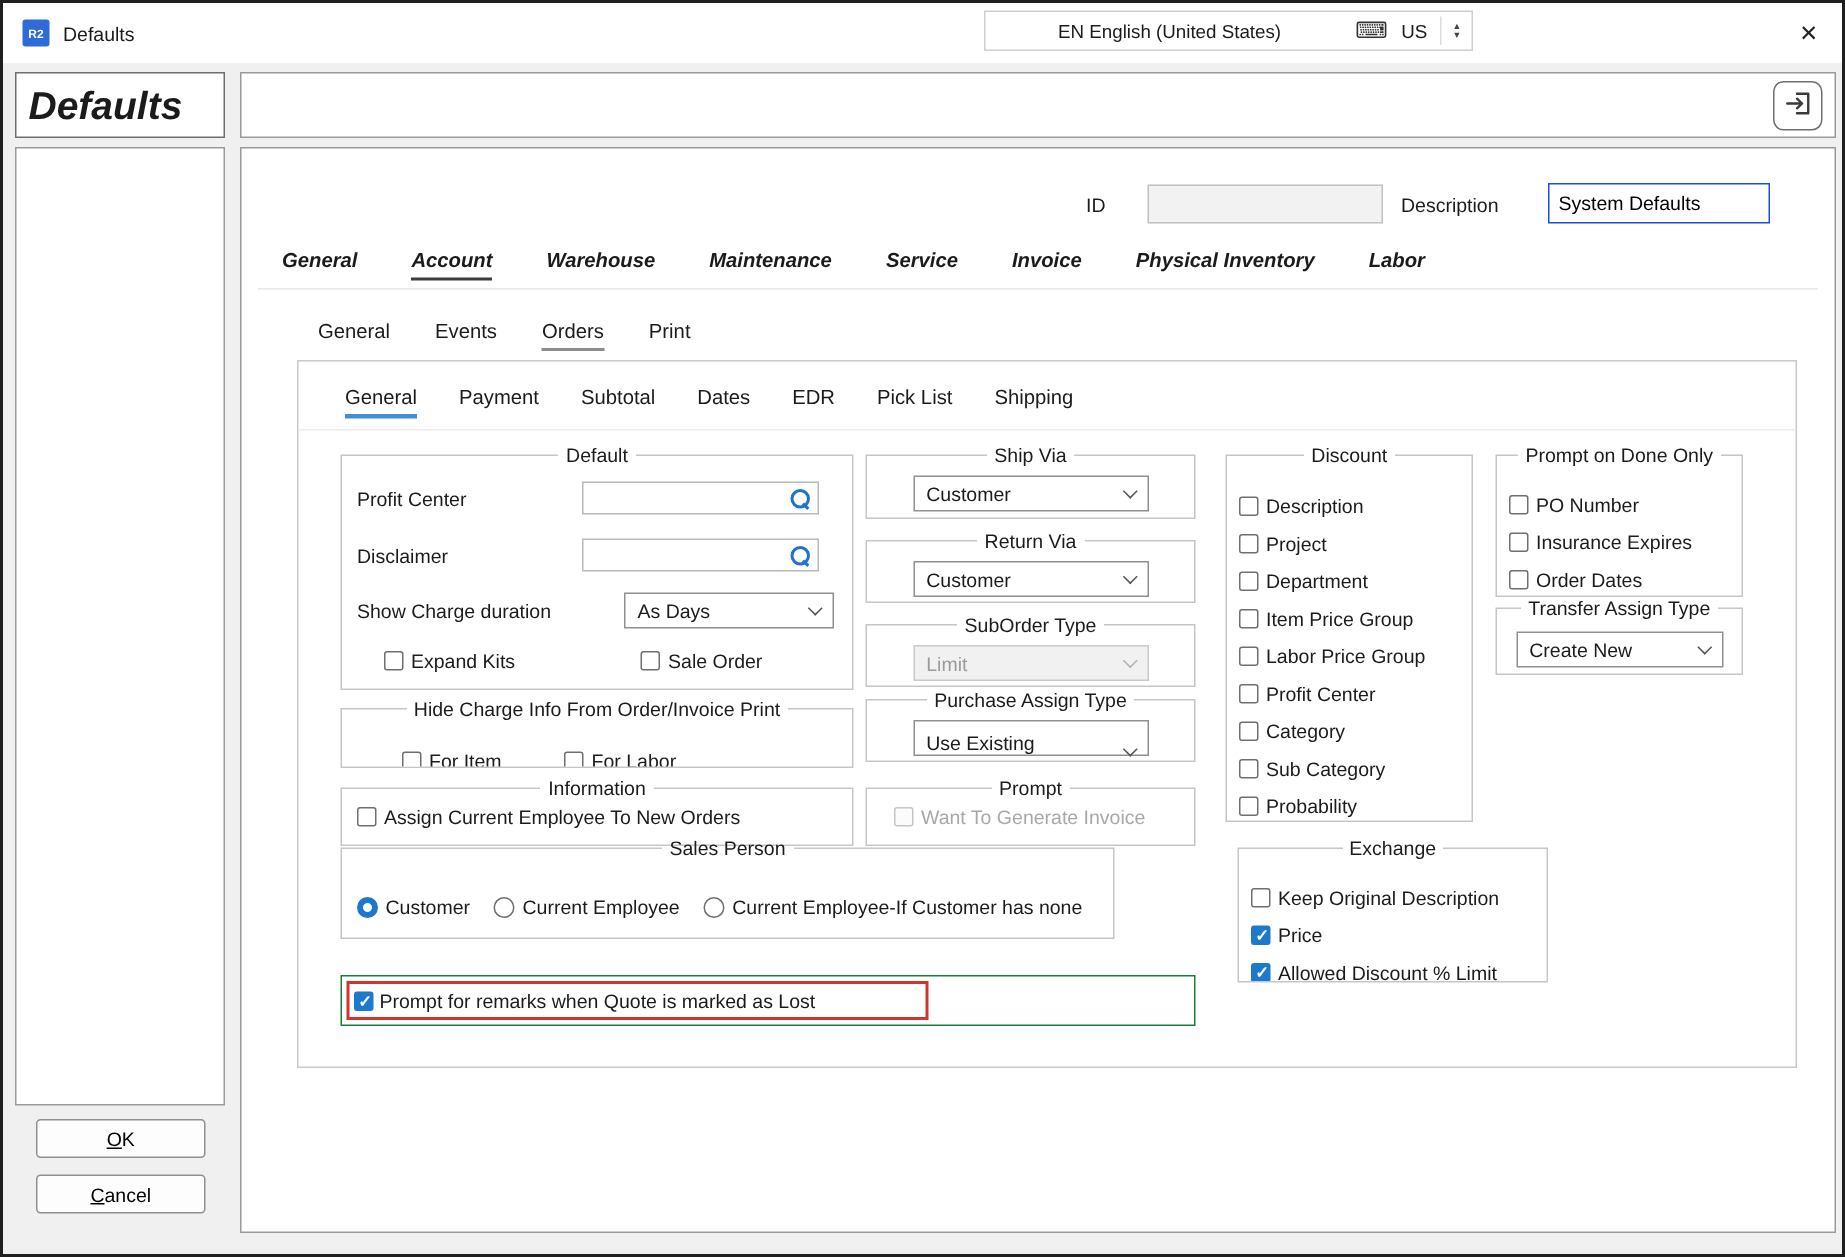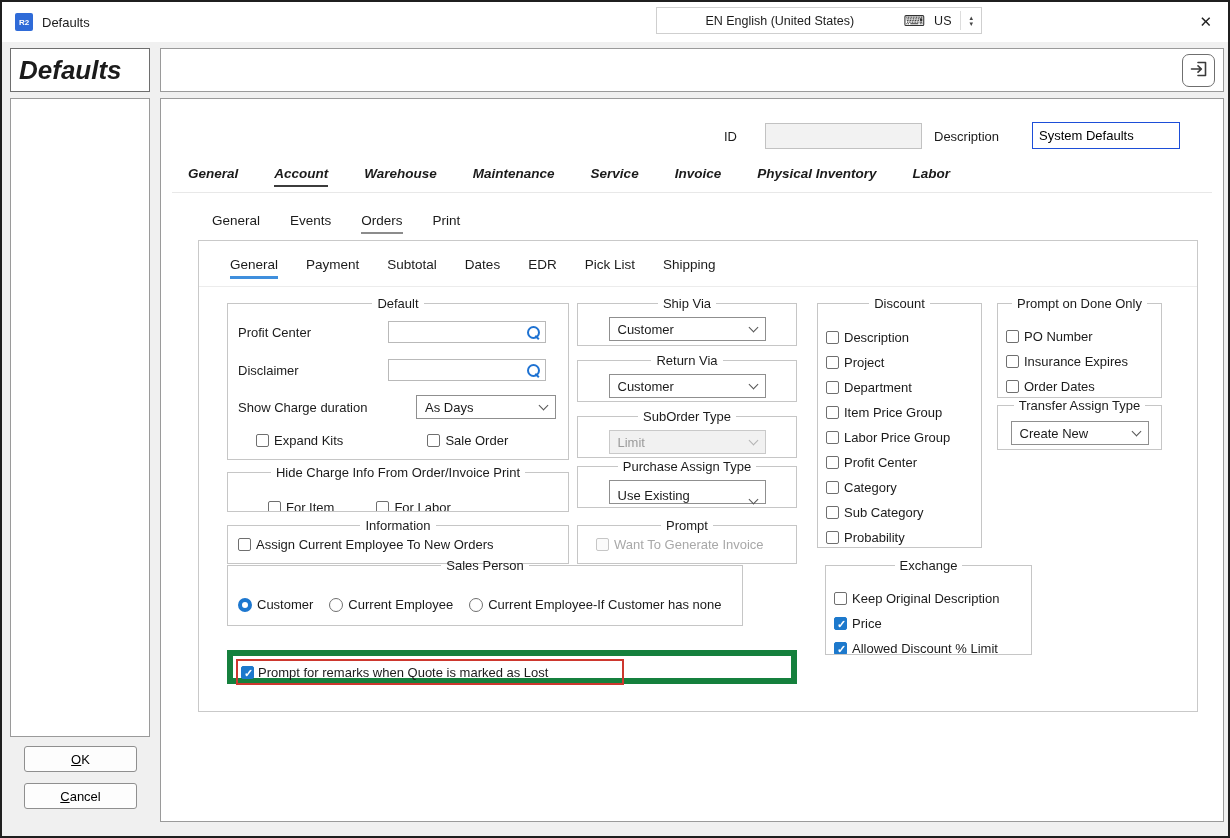--- a/index.html
+++ b/index.html
@@ -68,21 +68,21 @@
   .cb.checked::after { content: "✓"; position: absolute; left: 0; top: -1px; width: 13px; text-align: center; color: #fff; font-size: 11px; font-weight: bold; line-height: 14px; }
   .cb.disabled { border-color: #c6c6c6; background: #fbfbfb; }
   .lbl-disabled { color: #a8a8a8; }
 
   .rad { flex: none; width: 14px; height: 14px; border-radius: 50%; border: 1px solid #6f6f6f; background: #fff; }
   .rad.sel { border: 4px solid #1d77cf; }
 
   .cbpair, .rpair { display: flex; align-items: center; gap: 5px; }
   .crow { display: flex; align-items: center; gap: 5px; height: 25px; padding-left: 8px; }
 
-  .lost-box { position: absolute; left: 225px; top: 648px; width: 570px; height: 34px; background: #fff; border: 6px solid #15803d; }
+  .lost-box { position: absolute; left: 225px; top: 648px; width: 570px; height: 34px; background: #fff; border: 1px solid #15803d; }
   .lost-red { position: absolute; left: 3px; top: 3px; width: 388px; height: 26px; border: 2px solid #cd372e; display: flex; align-items: center; gap: 4px; padding-left: 3px; }
 </style>
 </head>
 <body>
 
 <div class="window">
 
   <div class="titlebar">
     <span class="app-icon">R2</span>
     <span class="win-title">Defaults</span>

